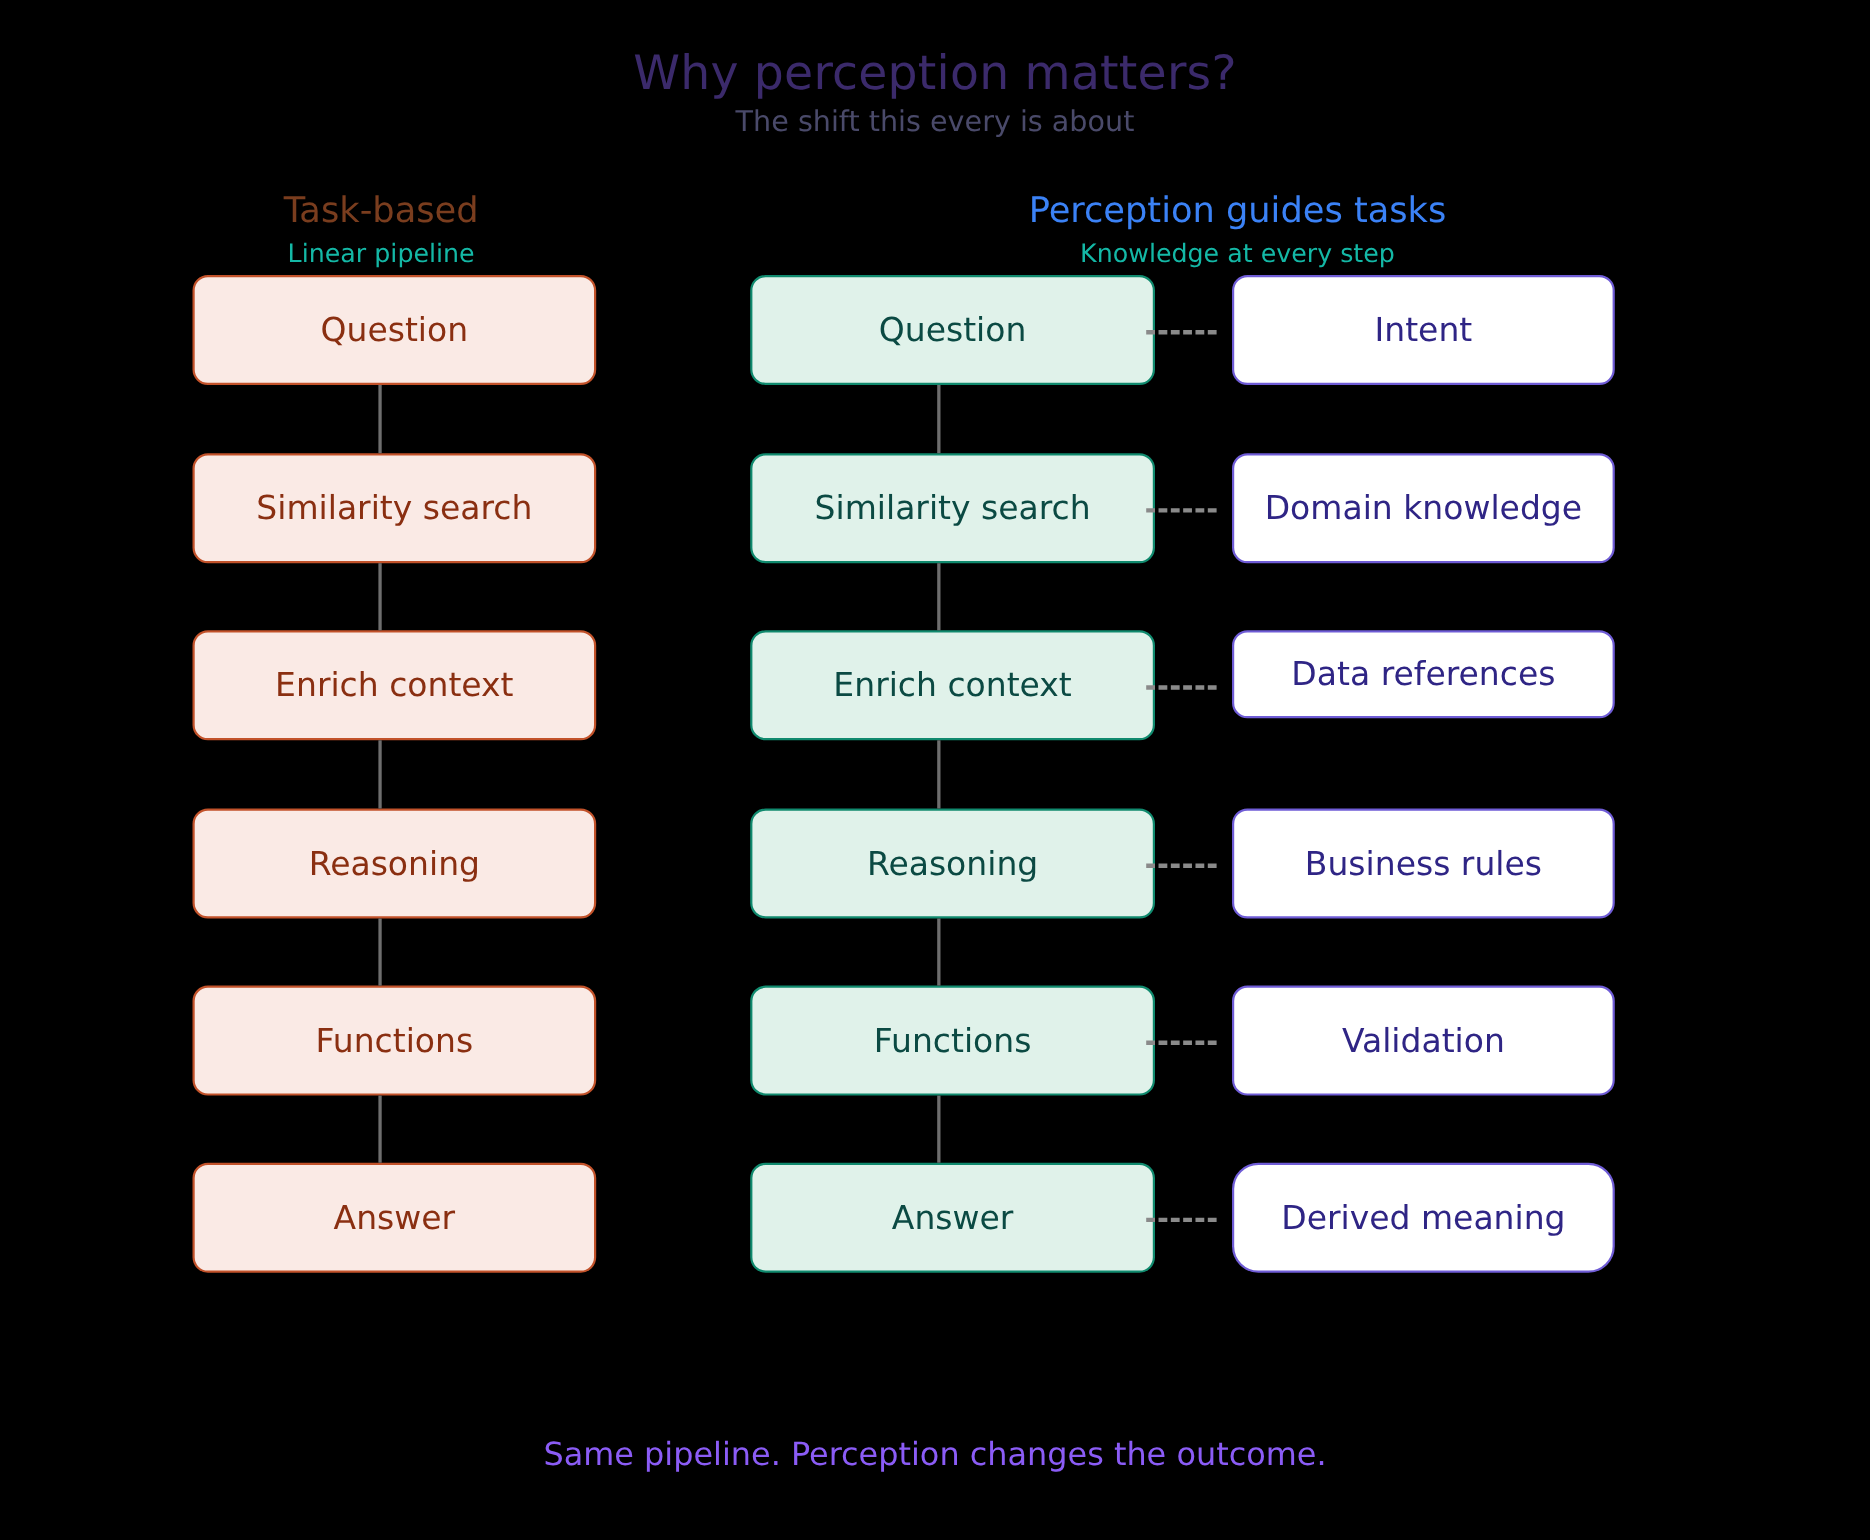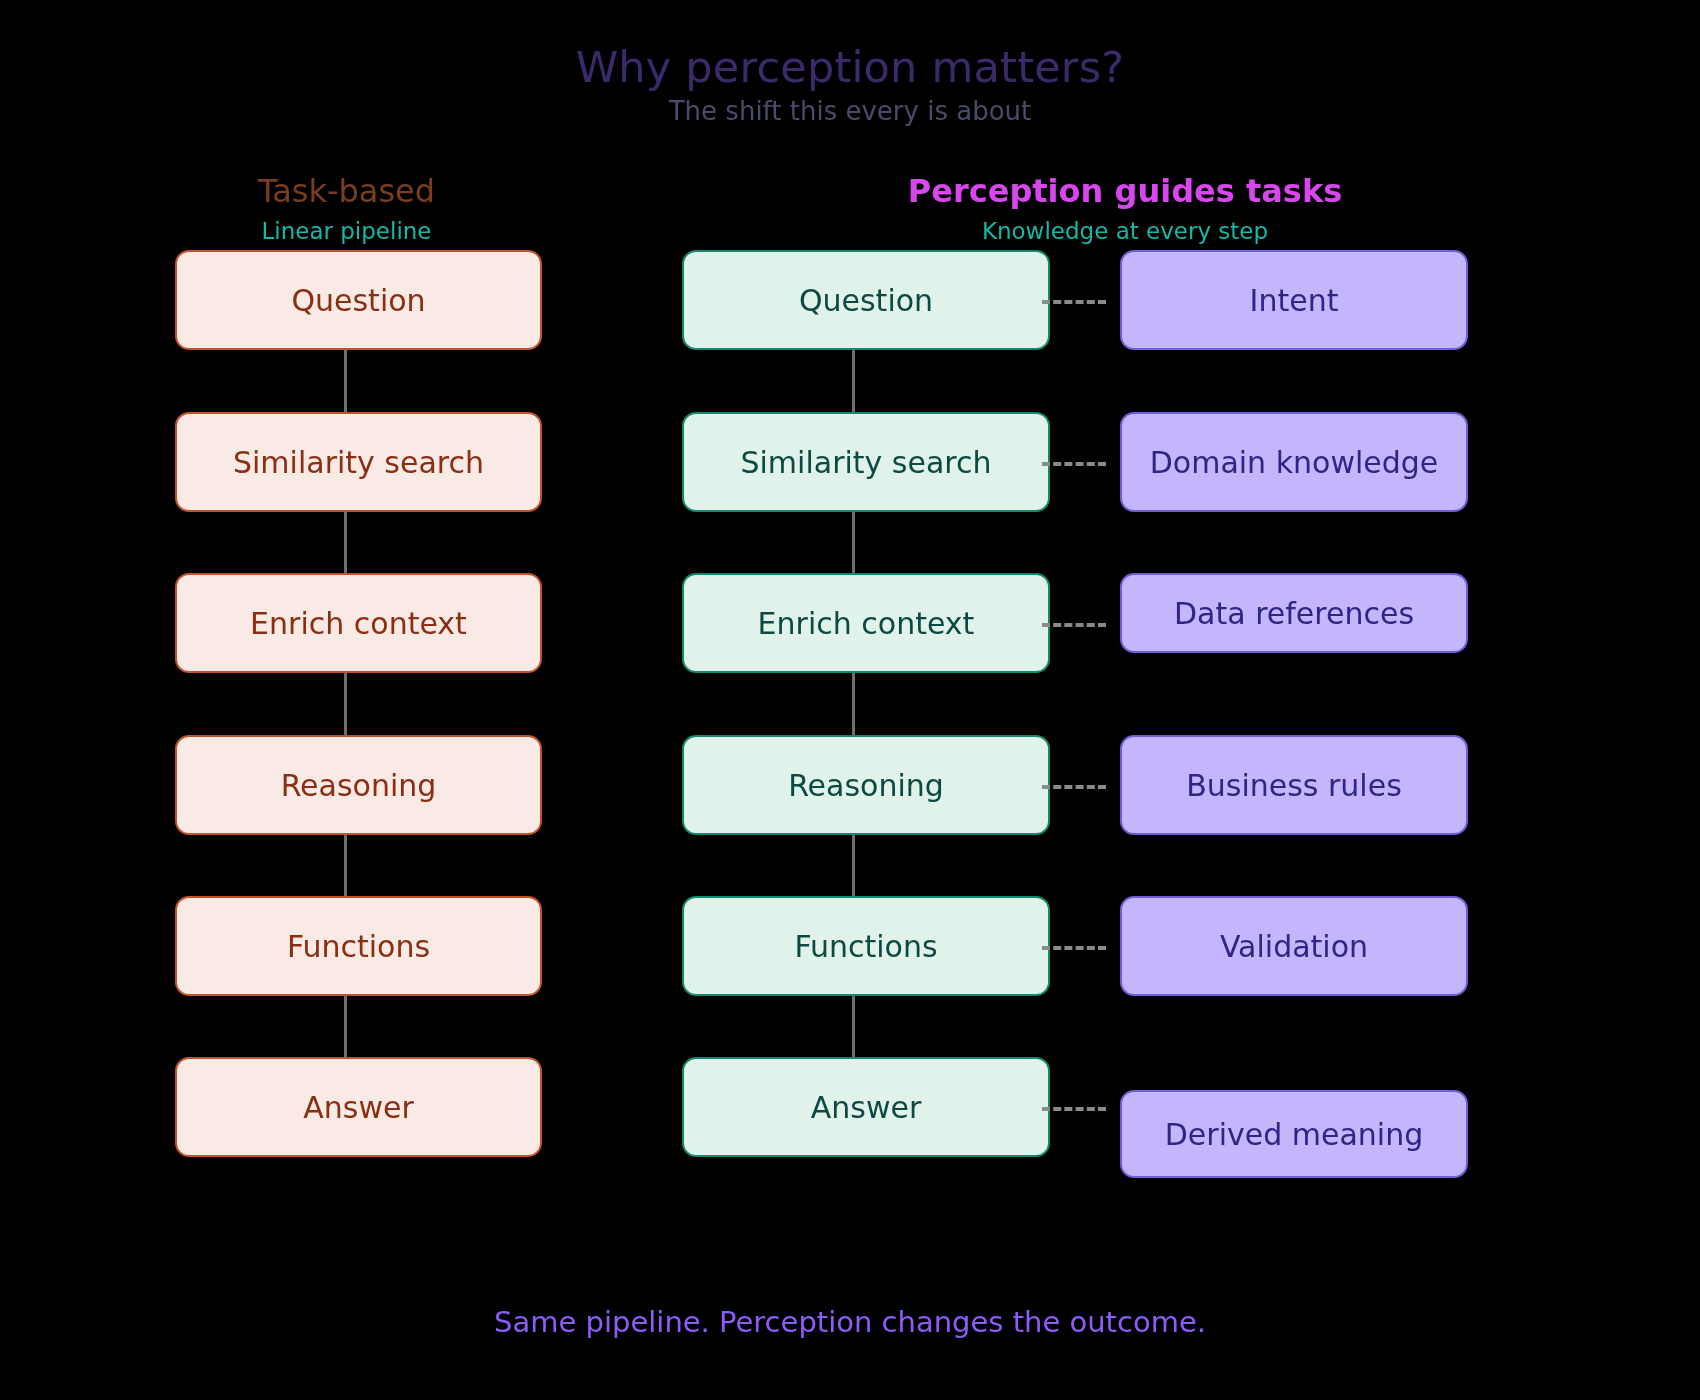--- a/index.html
+++ b/index.html
@@ -36,21 +36,21 @@
   .col-head { position:absolute; text-align:center;margin-top:20px; }
   .col-head .ch-title {
     font-size:32px; font-weight:400; line-height:1.15;
   }
   .col-head .ch-sub {
     font-size:23px; font-weight:400; color:#14b8a6; margin-top:8px;
   }
   #head-left  { left:163px;  top:153px; width:367px; }
   #head-right { left:670px;  top:153px; width:910px; }
   #head-left  .ch-title { color:#7a3d1e; }
-  #head-right .ch-title { color:#d946ef;font-weight:bold; }
+  #head-right .ch-title { color:#3b82f6; }
 
   
   .node {
     position:absolute;
     display:flex; align-items:center; justify-content:center;
     border-radius:14px;
     border-style:solid; border-width:2px;
     font-size:30px; font-weight:400;
     text-align:center;
     padding:0 12px;
@@ -58,21 +58,21 @@
   }
   .node.left {
     background:#faeae5; border-color:#c2522a; color:#8a2f11;
     left:163px; width:367px;
   }
   .node.mid {
     background:#e0f2ea; border-color:#108a6e; color:#0b4a43;
     left:670px; width:368px;
   }
   .node.right {
-    background:#c4b5fd; border-color:#6f5cd6; color:#2f2585;
+    background:#ffffff; border-color:#6f5cd6; color:#2f2585;
     left:1108px; width:348px;
   }
 
   
   .vline {
     position:absolute; width:3px; background:#6e6e6e;
   }
   .dline {
     position:absolute; height:0;
     border-top:4px dashed #8a8a8a;
@@ -141,21 +141,21 @@
       </div>
       <div class="node right" style="top: 573px; height: 80px;">
         <span>Data references</span>
       </div>
       <div class="node right" style="top: 735px; height: 100px;">
         <span>Business rules</span>
       </div>
       <div class="node right" style="top: 896px; height: 100px;">
         <span>Validation</span>
       </div>
-      <div class="node right" style="top: 1090px; height: 88px;">
+      <div class="node right" style="top: 1057px; height: 100px; border-radius: 24px;">
         <span>Derived meaning</span>
       </div>
     </div>
   <div id="edges">
       <div class="vline" style="left: 344px; top: 350px; height: 62px;"></div>
       <div class="vline" style="left: 344px; top: 512px; height: 61px;"></div>
       <div class="vline" style="left: 344px; top: 673px; height: 62px;"></div>
       <div class="vline" style="left: 344px; top: 835px; height: 61px;"></div>
       <div class="vline" style="left: 344px; top: 996px; height: 61px;"></div>
       <div class="vline" style="left: 852px; top: 350px; height: 62px;"></div>

